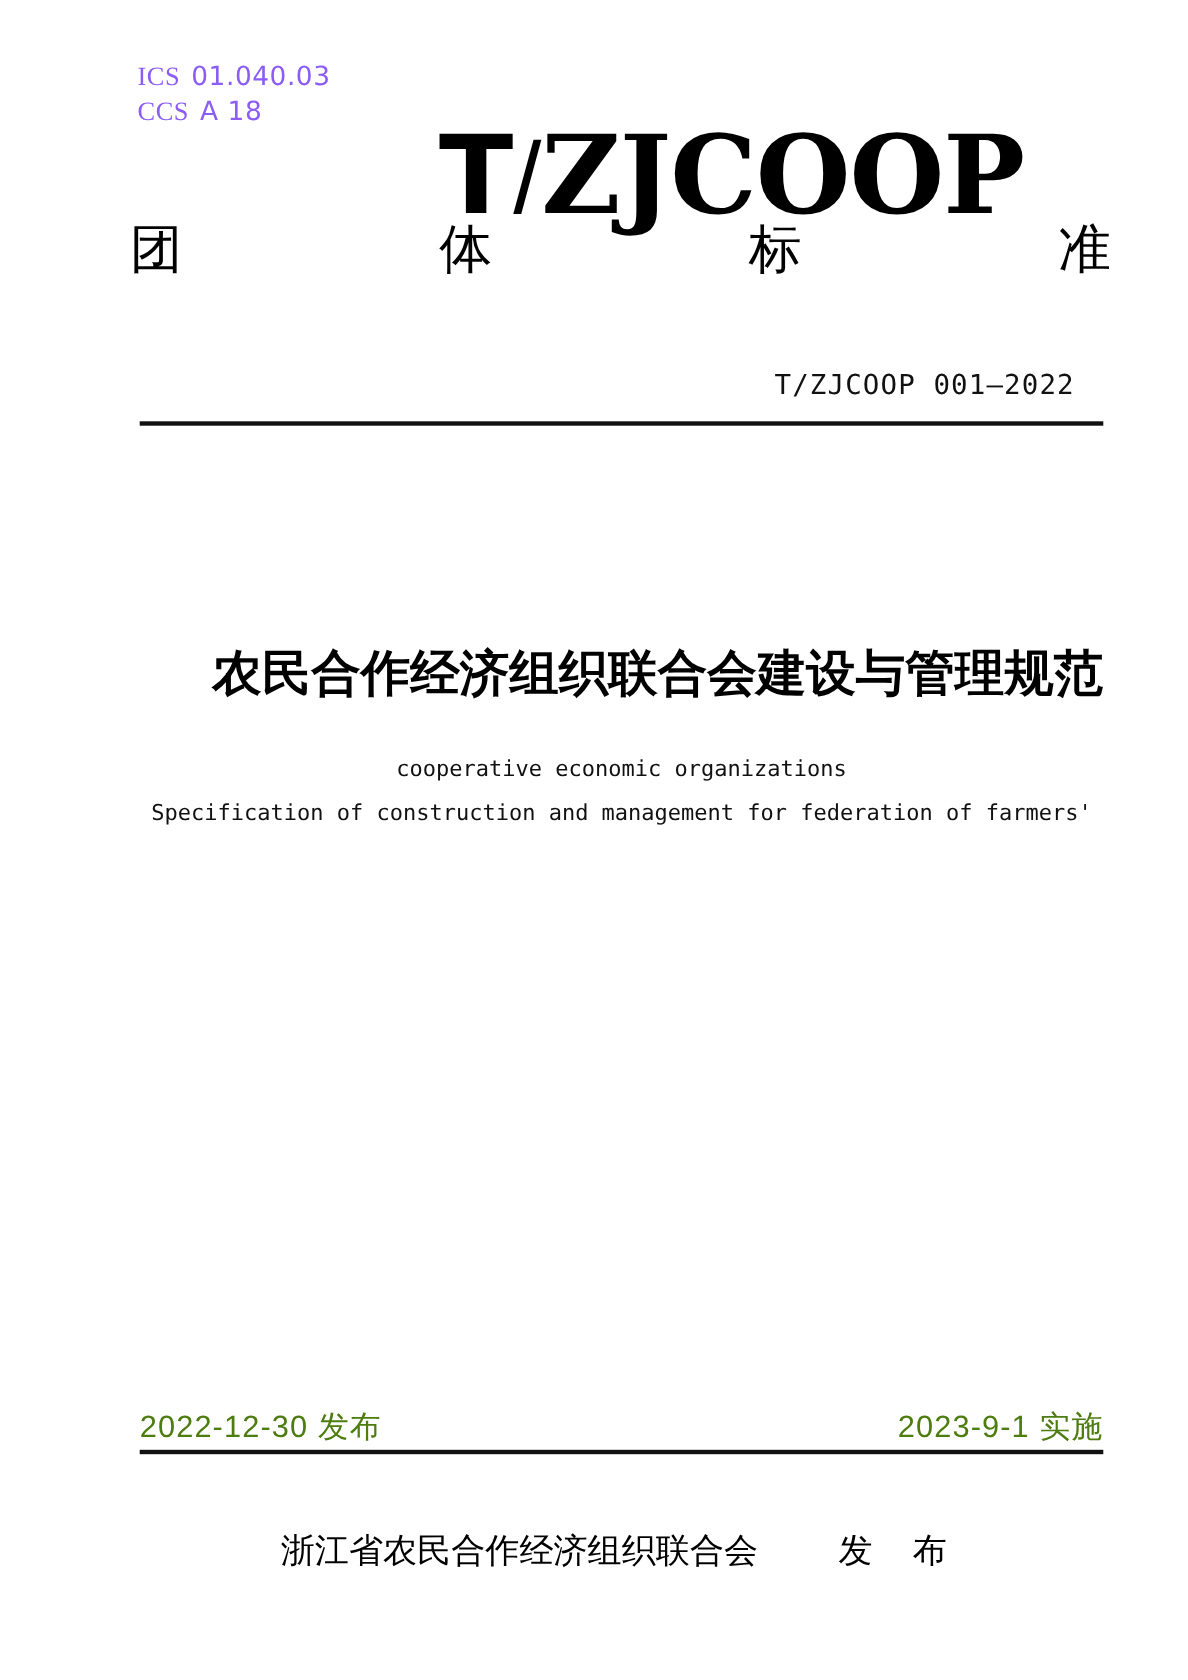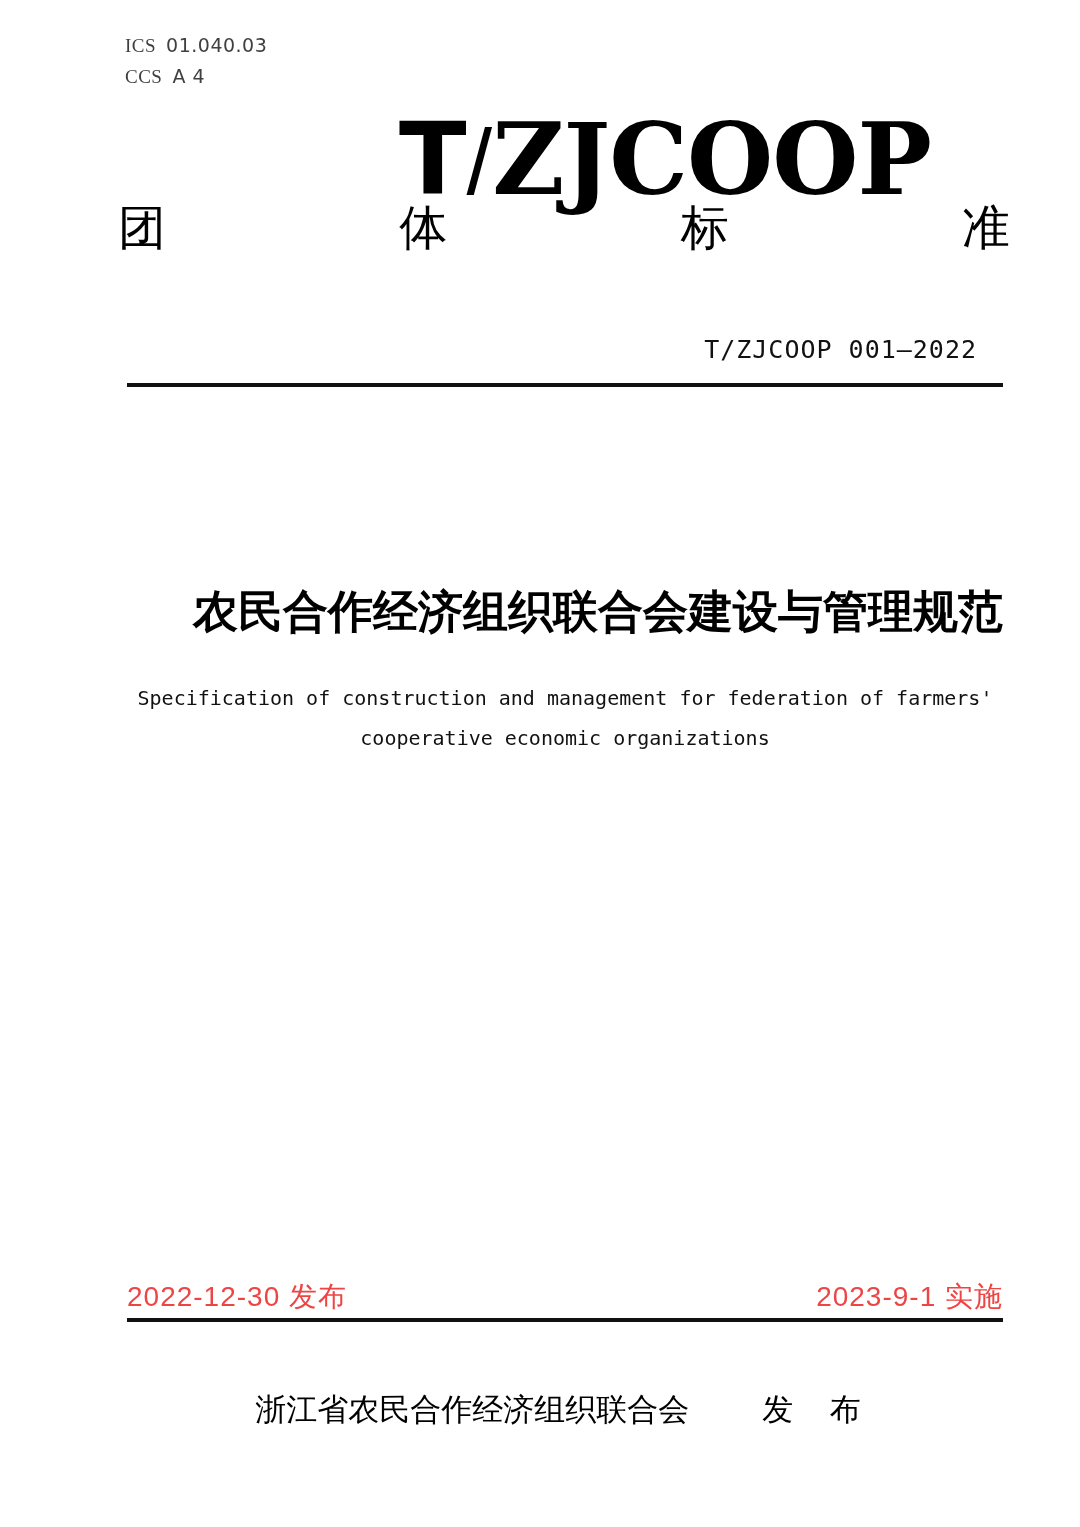--- a/index.html
+++ b/index.html
@@ -14,24 +14,24 @@
     height: 1527px;
     background: #ffffff;
     color: #000000;
     overflow: hidden;
   }
 
   
   .codes {
     position: absolute;
     left: 125px;
-    top: 30px;
-    font-size: 19px;
+    top: 54px;
+    font-size: 24px;
     line-height: 31px;
-    color: #404040;
+    color: #8b5cf6;
     letter-spacing: 0.5px;
   }
   .codes .lbl {
     font-family: "Liberation Serif", "DejaVu Serif", serif;
     margin-right: 10px;
   }
   .codes .val {
     font-family: "DejaVu Sans", "Liberation Sans", sans-serif;
   }
 
@@ -128,21 +128,21 @@
     white-space: nowrap;
   }
 
   
   .dates-row {
     top: 1280px;
     display: flex;
     justify-content: space-between;
     font-size: 28px;
     line-height: 34px;
-    color: #ef4444;
+    color: #4d7c0f;
     letter-spacing: 1px;
   }
 
   
   .publisher-row {
     top: 1390px;
     text-align: center;
     font-size: 31px;
     line-height: 40px;
     color: #000;
@@ -160,21 +160,21 @@
 </head>
 <body>
 
 <div class="page">
 
   <div class="codes">
     <div>
       <span class="lbl">ICS</span><span class="val">01.040.03</span>
     </div>
     <div>
-      <span class="lbl">CCS</span><span class="val">A 4</span>
+      <span class="lbl">CCS</span><span class="val">A 18</span>
     </div>
   </div>
 
   <div class="logo">
     <span class="t">T</span><span class="slash">/</span><span class="rest">ZJCOOP</span>
   </div>
 
   <div class="category-row">
     <span>团</span>
     <span>体</span>
@@ -182,22 +182,22 @@
     <span>准</span>
   </div>
 
   <div class="std-number">T/ZJCOOP 001—2022</div>
 
   <div class="rule rule-top"></div>
 
   <div class="content-col title-zh">农民合作经济组织联合会建设与管理规范</div>
 
   <div class="content-col title-en">
+    <div>cooperative economic organizations</div>
     <div>Specification of construction and management for federation of farmers'</div>
-    <div>cooperative economic organizations</div>
   </div>
 
   <div class="content-col dates-row">
     <span>2022-12-30 发布</span>
     <span>2023-9-1 实施</span>
   </div>
 
   <div class="rule rule-bottom"></div>
 
   <div class="content-col publisher-row">

